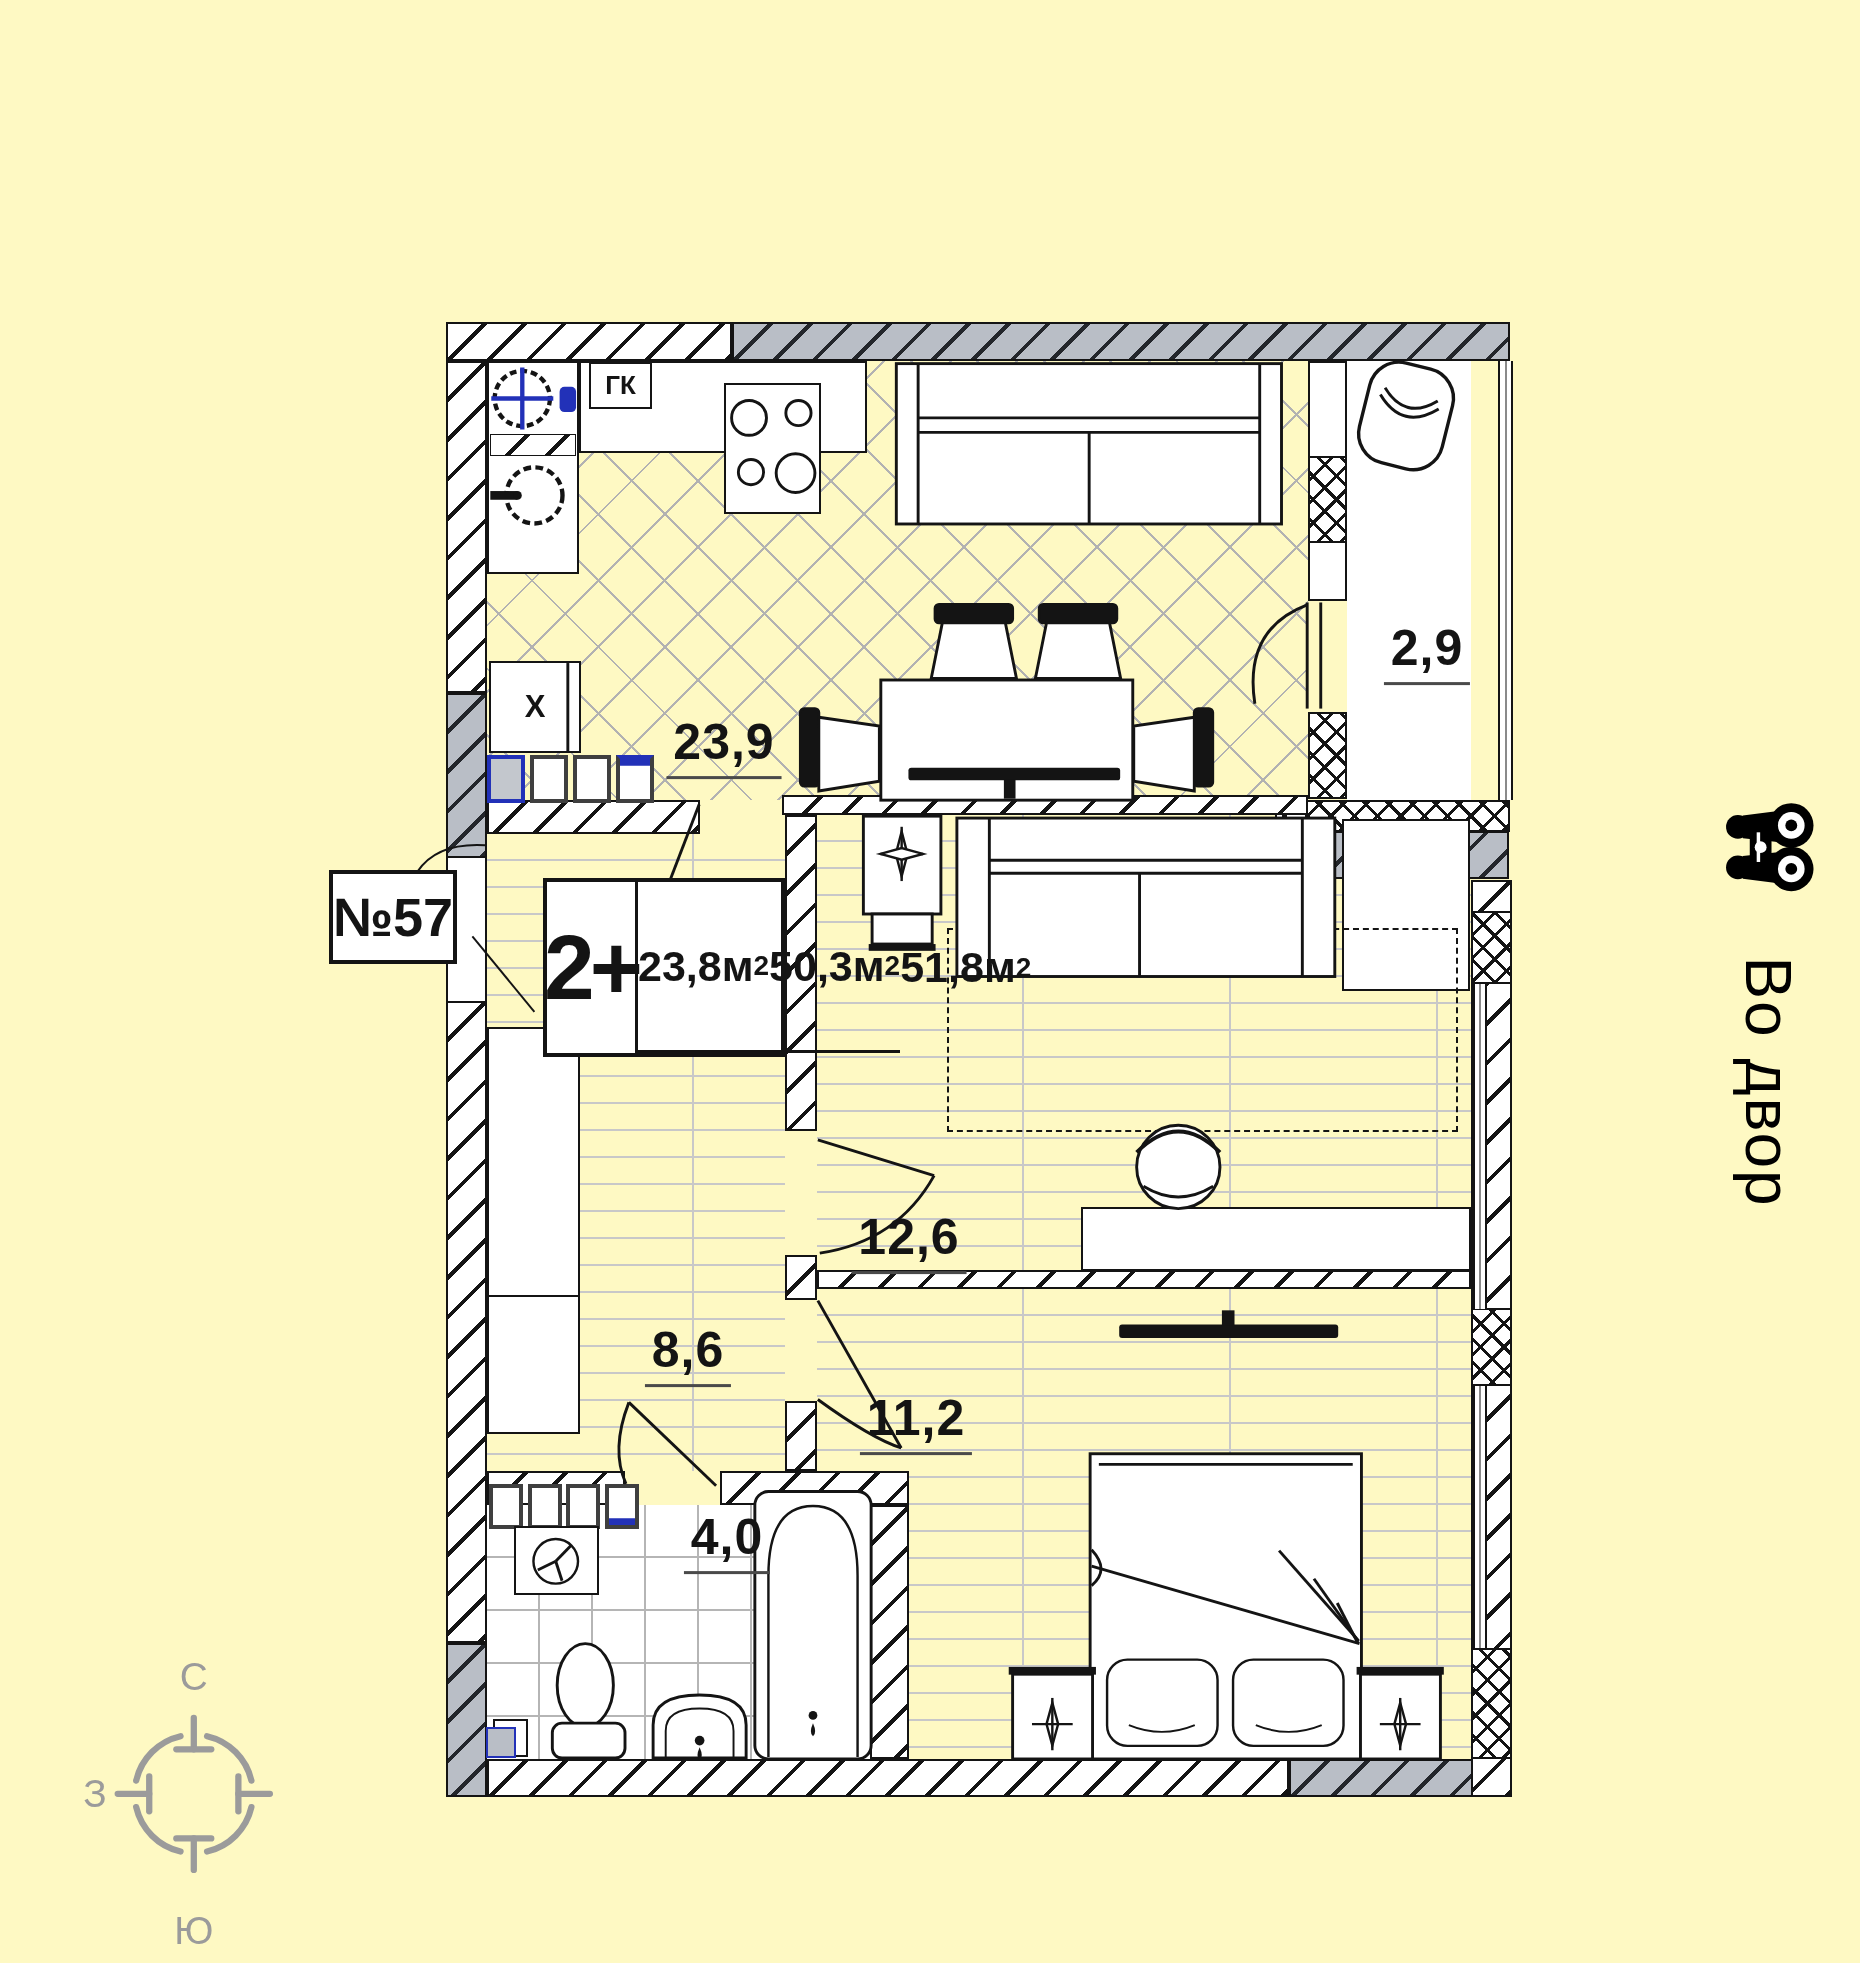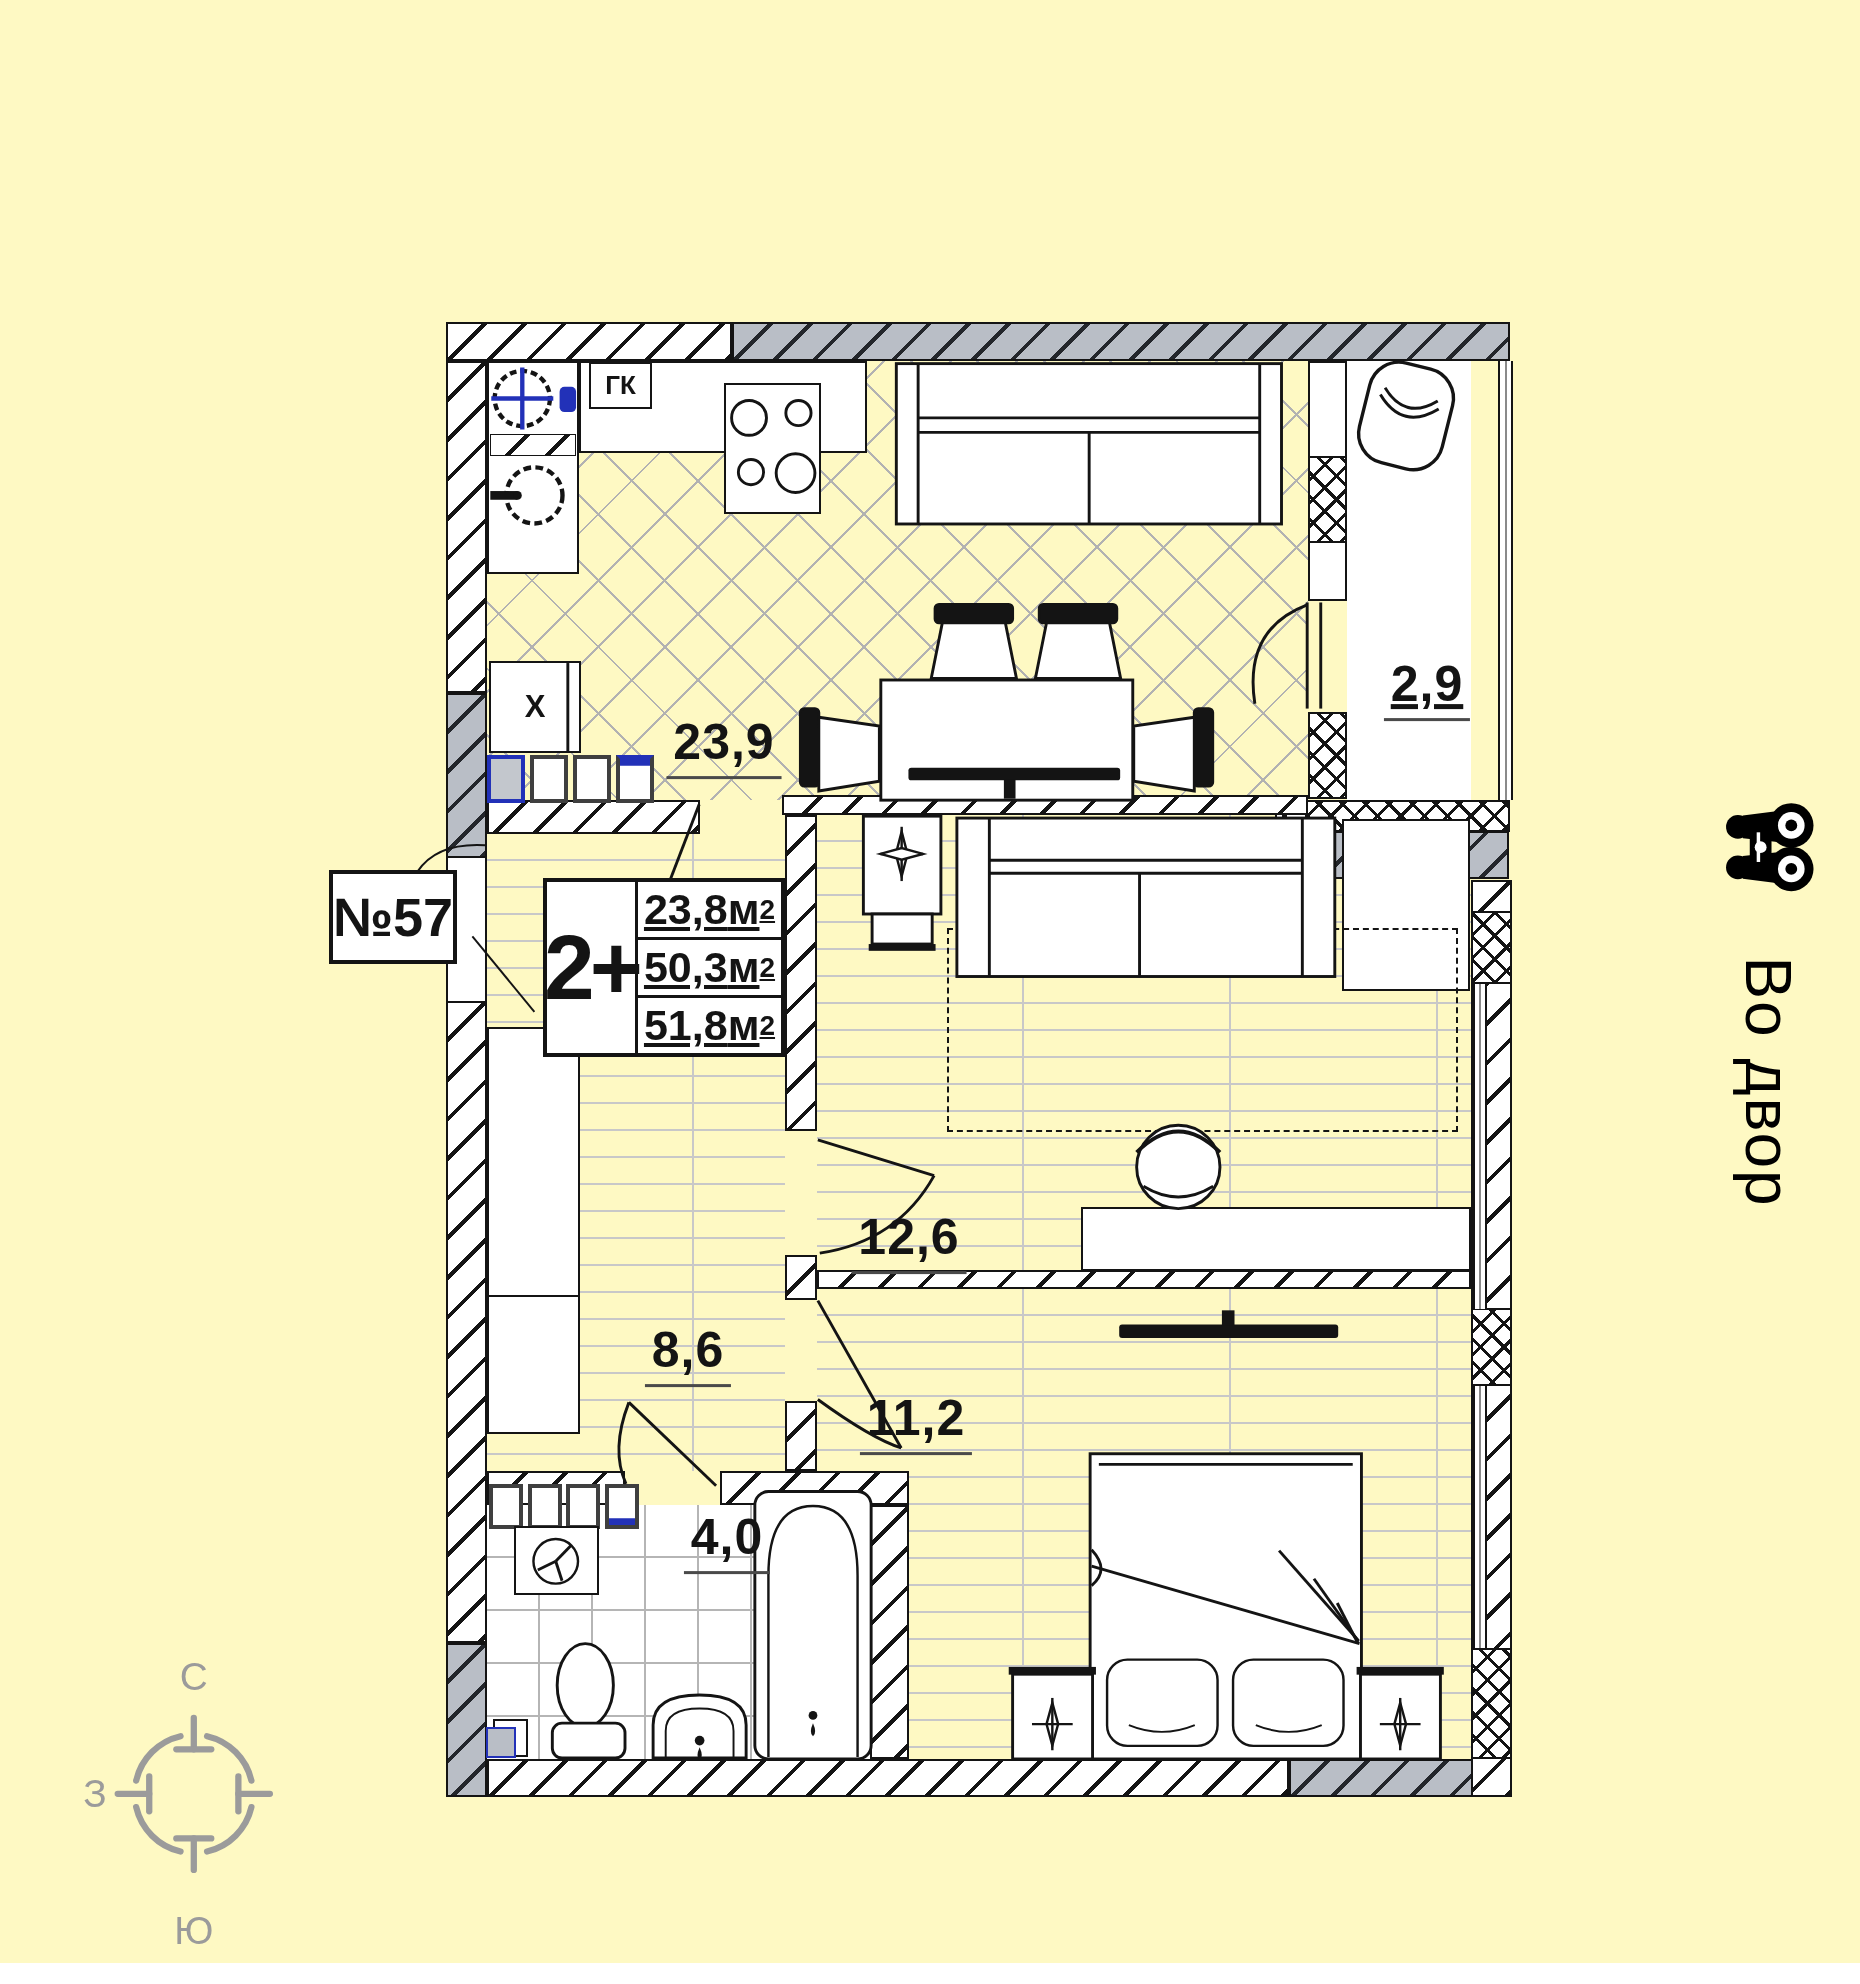--- a/index.html
+++ b/index.html
@@ -327,33 +327,33 @@
         <circle cx="44" cy="58" r="45"></circle>
         <circle cx="44" cy="58" r="27" fill="#fff"></circle>
         <circle cx="44" cy="58" r="12"></circle>
         <circle cx="0" cy="-4" r="12" fill="#fff"></circle>
         <rect x="-30" y="-12" width="60" height="7" fill="#fff"></rect>
       </g>
     </g>
   </svg>
 
   <div class="room-label" style="left:724px;top:746px;">23,9</div>
-  <div class="room-label" style="left:1427px;top:688px;text-decoration:underline;">2,9</div>
+  <div class="room-label" style="left:1427px;top:652px;">2,9</div>
   <div class="room-label" style="left:909px;top:1241px;">12,6</div>
   <div class="room-label" style="left:916px;top:1422px;">11,2</div>
   <div class="room-label" style="left:688px;top:1354px;">8,6</div>
   <div class="room-label" style="left:682px;top:1541px;margin-left:45px;">4,0</div>
 
   <div id="num-box" class="abs" style="left:329px;top:870px;width:128px;height:94px;">
     <span>№57</span>
   </div>
 
   <div id="info-box" class="abs" style="left:543px;top:878px;width:242px;height:179px;">
     <div id="info-left">2+</div>
-    <div style="flex:1;display:flex;flex-direction:column;text-decoration:underline;">
+    <div style="flex:1;display:flex;flex-direction:row;">
       <div class="area-row">
         <span>23,8</span>
           <span>м</span>
           <sup>2</sup>
       </div>
       <div class="area-row">
         <span>50,3</span>
           <span>м</span>
           <sup>2</sup>
       </div>

